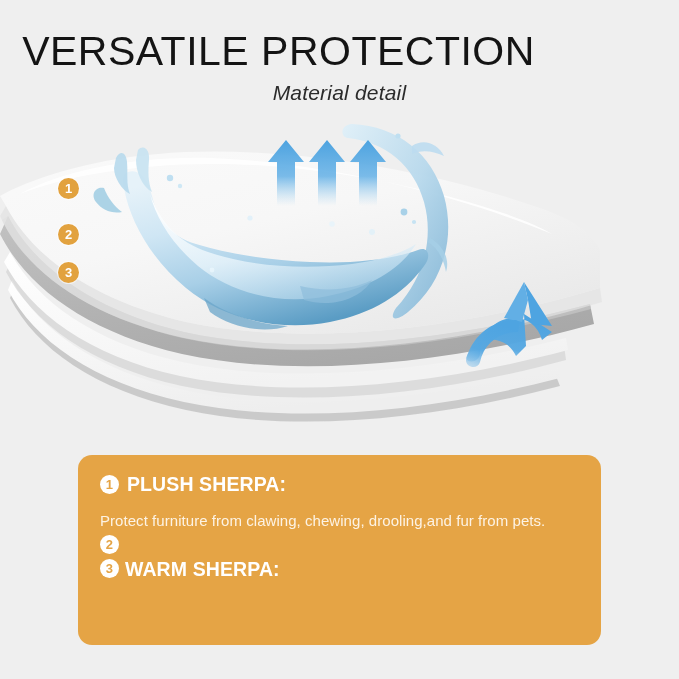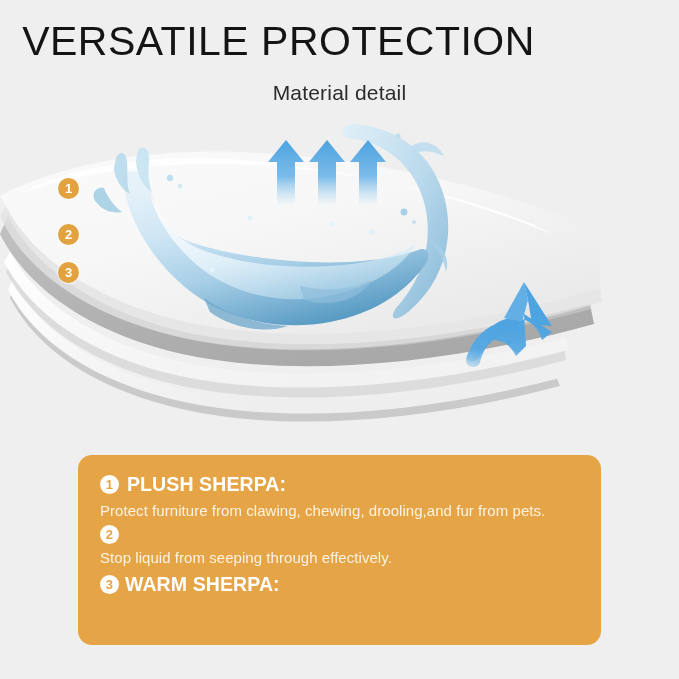--- a/index.html
+++ b/index.html
@@ -10,36 +10,37 @@
     overflow:hidden;
   }
   #page {
     position:relative;
     width:679px; height:679px;
     background:#efefef;
   }
 
   
   #title {
-    position:absolute; left:0; top:18px; width:557px;
+    position:absolute; left:0; top:28px; width:557px;
     text-align:center;
     font-size:41px;
     font-weight:400;
     letter-spacing:0.5px;
     color:#141414;
     font-family:"Liberation Sans", sans-serif;
     white-space:nowrap;
   }
   #subtitle {
     position:absolute; left:0; top:81px; width:679px;
     text-align:center;
     font-size:21px;
     font-weight:400;
     color:#2b2b2b;
     letter-spacing:0.2px;
+    font-style:italic;
   }
 
   
   #stage {
     position:absolute;
     left:0; top:110px;
     width:679px; height:330px;
   }
   #stage svg { display:block; width:679px; height:330px; }
 
@@ -94,21 +95,21 @@
     text-align:center;
     margin-right:6px;
   }
   .feature-1 .num-badge { margin-right:8px; }
   .feature-body {
     color:#fdf3e4;
     font-size:15px;
     font-weight:400;
     line-height:1.5;
     letter-spacing:0.05px;
-    margin-top:3px;
+    margin-top:13px;
     white-space:nowrap;
   }
 </style>
 </head>
 <body>
 
 <div id="page">
 
   <div id="title">VERSATILE PROTECTION</div>
   <div id="subtitle">Material detail</div>
@@ -270,21 +271,20 @@
         <span class="num-badge">1</span>
         <span>PLUSH SHERPA:</span>
       </div>
       <div class="feature-body">Protect furniture from clawing, chewing, drooling,and fur from pets.</div>
     </div>
 
     <div class="feature feature-2">
       <div class="feature-head">
         <span class="num-badge">2</span>
       </div>
-      <div class="feature-body">Stop liquid from seeping through effectively.</div>
     </div>
 
     <div class="feature feature-3">
       <div class="feature-head">
         <span class="num-badge">3</span>
         <span>WARM SHERPA:</span>
       </div>
     </div>
 
   </div>

